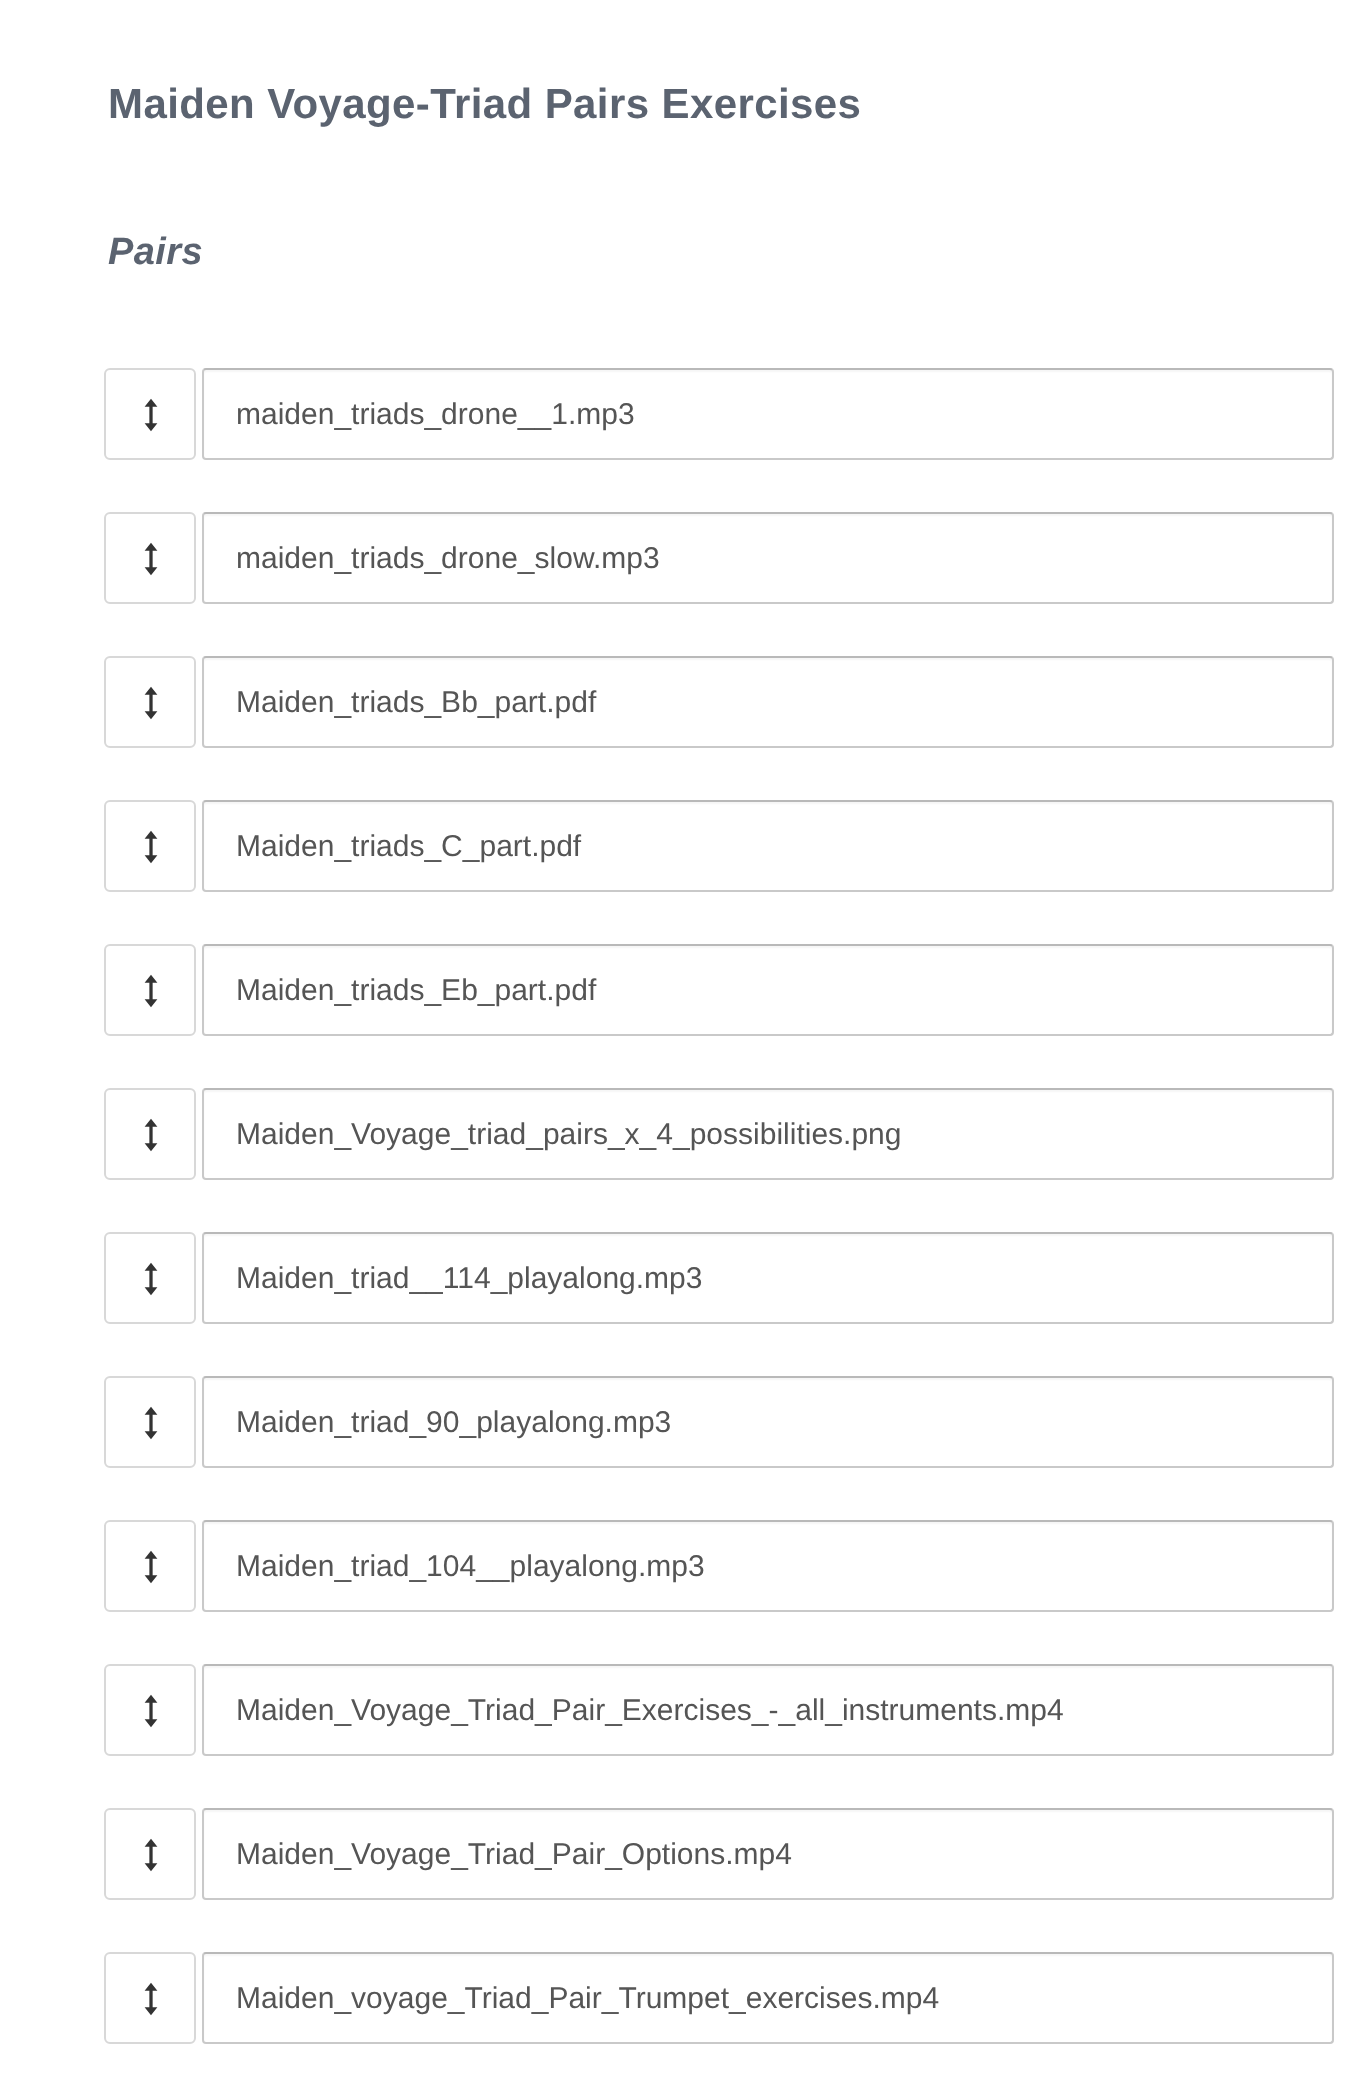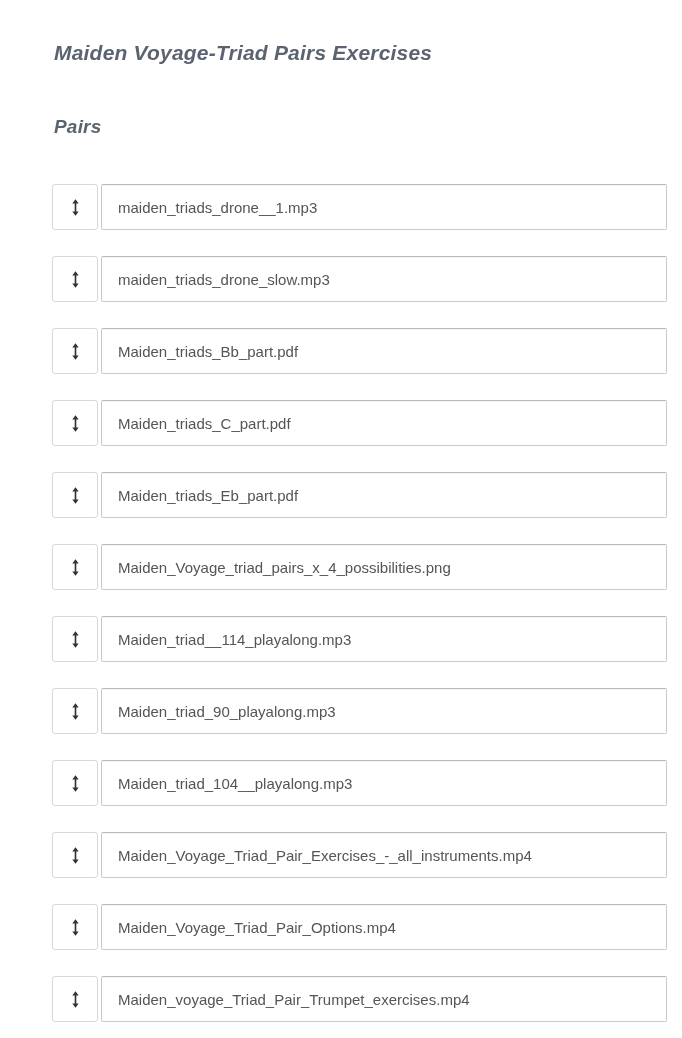--- a/index.html
+++ b/index.html
@@ -24,21 +24,20 @@
     overflow: hidden;
     position: relative;
   }
   .page-header {
     padding: 41px 0 0 54px;
   }
   .page-title {
     margin: 0;
     font-size: 21px;
     line-height: 24px;
-    font-style: italic;
     font-weight: 600;
     letter-spacing: 0.2px;
     color: var(--heading-text);
   }
   .files-heading {
     margin: 51px 0 0 0;
     font-size: 19px;
     line-height: 22px;
     font-style: italic;
     font-weight: 600;

